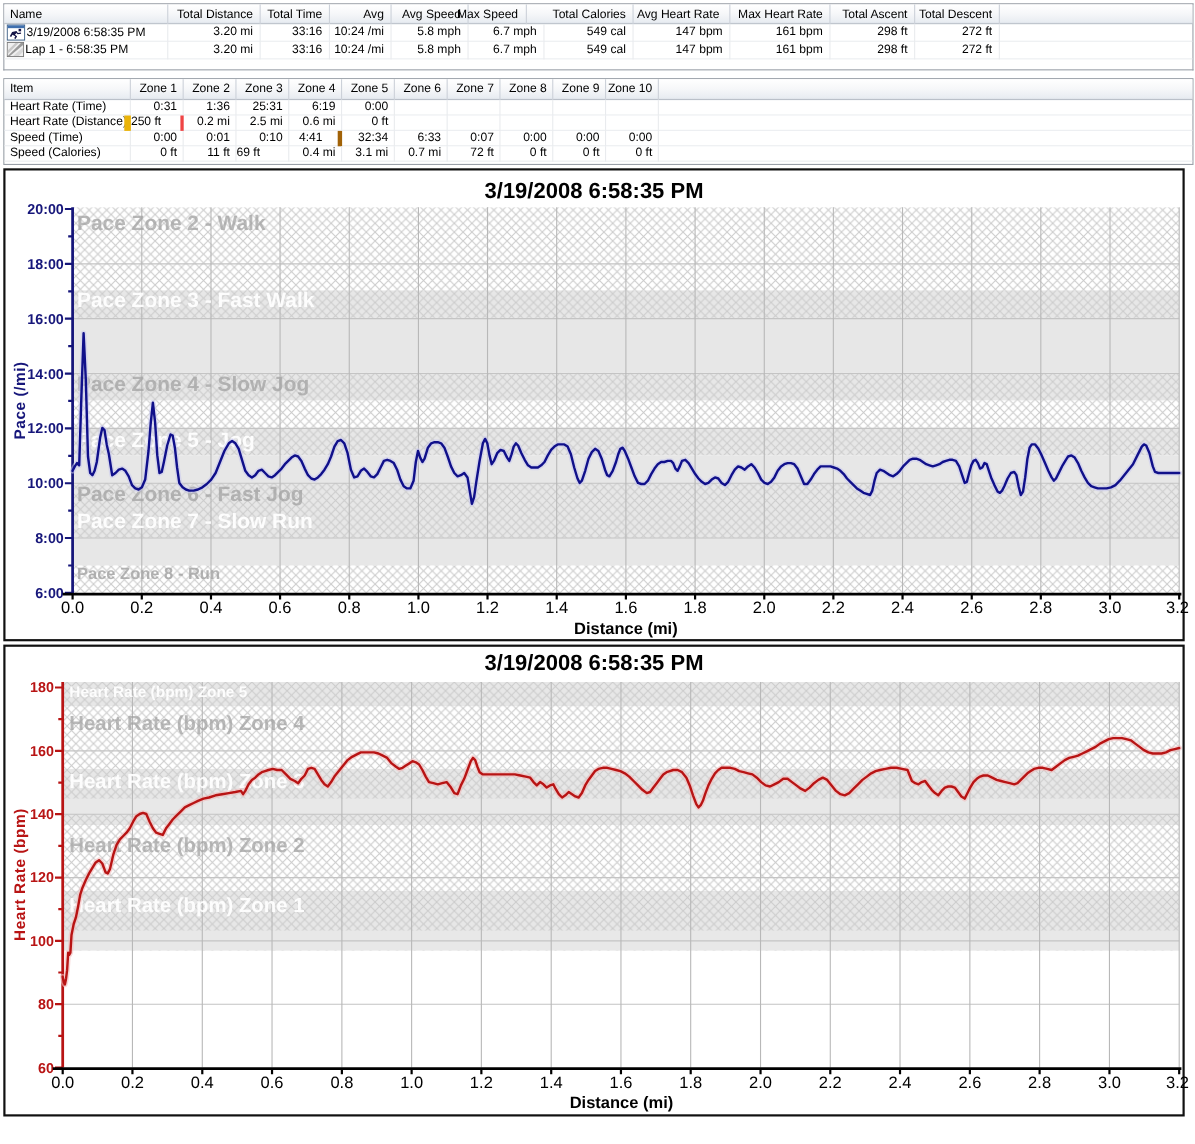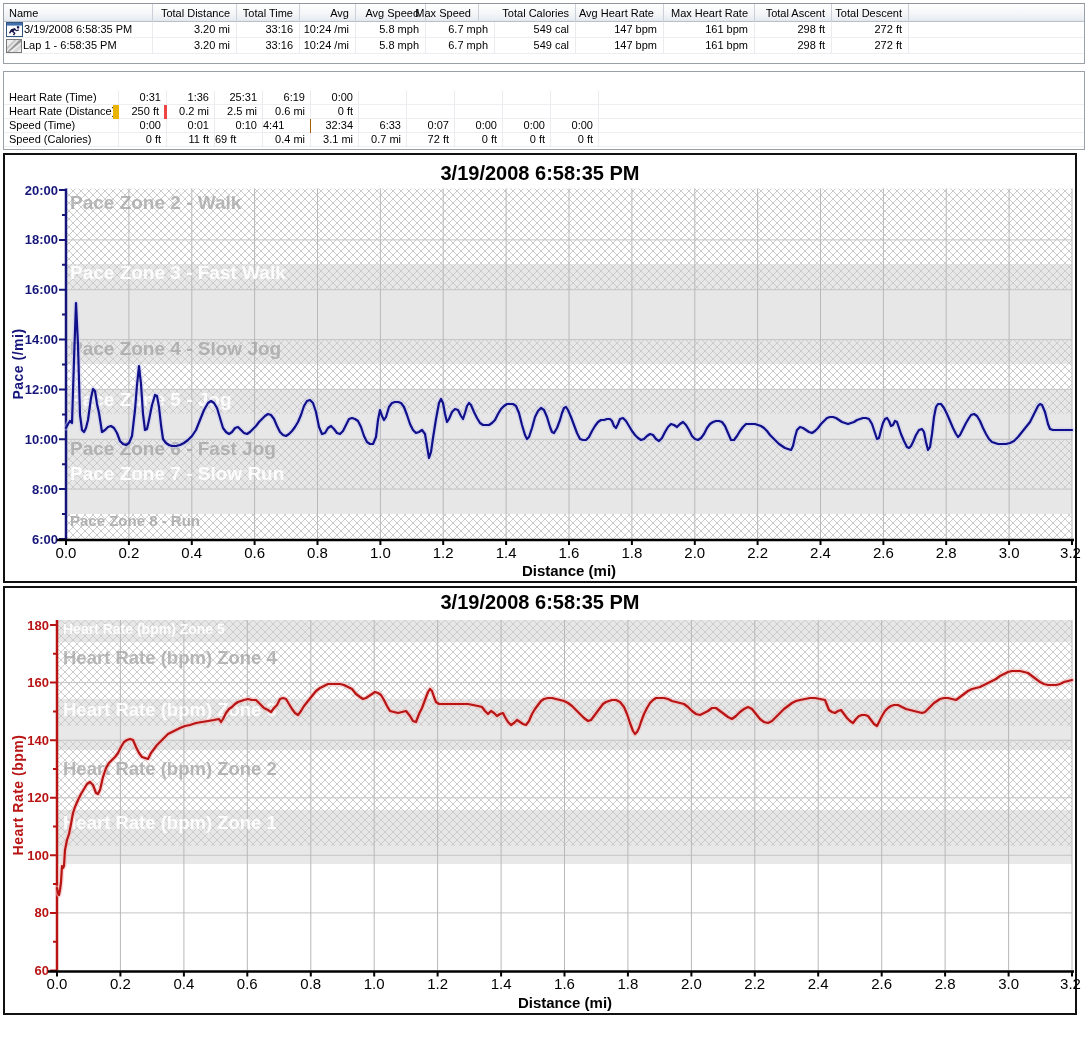--- a/index.html
+++ b/index.html
@@ -54,54 +54,68 @@
       <div style="position:absolute;left:422px;top:0;width:69px;height:16px;box-sizing:border-box;border-right:1px solid #e9ebee;text-align:right;padding-right:6px;line-height:15px;overflow:hidden;white-space:nowrap">6.7 mph</div>
       <div style="position:absolute;left:491px;top:0;width:81px;height:16px;box-sizing:border-box;border-right:1px solid #e9ebee;text-align:right;padding-right:6px;line-height:15px;overflow:hidden;white-space:nowrap">549 cal</div>
       <div style="position:absolute;left:572px;top:0;width:88px;height:16px;box-sizing:border-box;border-right:1px solid #e9ebee;text-align:right;padding-right:6px;line-height:15px;overflow:hidden;white-space:nowrap">147 bpm</div>
       <div style="position:absolute;left:660px;top:0;width:91px;height:16px;box-sizing:border-box;border-right:1px solid #e9ebee;text-align:right;padding-right:6px;line-height:15px;overflow:hidden;white-space:nowrap">161 bpm</div>
       <div style="position:absolute;left:751px;top:0;width:77px;height:16px;box-sizing:border-box;border-right:1px solid #e9ebee;text-align:right;padding-right:6px;line-height:15px;overflow:hidden;white-space:nowrap">298 ft</div>
       <div style="position:absolute;left:828px;top:0;width:77px;height:16px;box-sizing:border-box;border-right:1px solid #e9ebee;text-align:right;padding-right:6px;line-height:15px;overflow:hidden;white-space:nowrap">272 ft</div>
       <div style="position:absolute;left:905px;top:0;width:175px;height:16px;box-sizing:border-box;text-align:right;padding-right:6px;line-height:15px;overflow:hidden;white-space:nowrap"></div>
     </div>
   </div>
 <div style="position:absolute;left:3px;top:71px;width:1080px;height:77px;background:#fff;border:1px solid #9aa0a8;font-size:11px;color:#000">
+    <div style="position:absolute;left:0;top:0;width:1080px;height:19px;background:linear-gradient(#ffffff,#f6f7f9 50%,#e9edf2 92%,#dfe4ea);border-bottom:1px solid #bac0c9;box-sizing:border-box">
+      <div style="position:absolute;left:0px;top:0;width:115px;height:19px;border-right:1px solid #ccd1d9;box-sizing:border-box;padding-left:5px;line-height:19px;text-align:left;overflow:hidden">Item</div>
+      <div style="position:absolute;left:115px;top:0;width:48px;height:19px;border-right:1px solid #ccd1d9;box-sizing:border-box;padding-right:5px;line-height:19px;text-align:right;overflow:hidden">Zone 1</div>
+      <div style="position:absolute;left:163px;top:0;width:48px;height:19px;border-right:1px solid #ccd1d9;box-sizing:border-box;padding-right:5px;line-height:19px;text-align:right;overflow:hidden">Zone 2</div>
+      <div style="position:absolute;left:211px;top:0;width:48px;height:19px;border-right:1px solid #ccd1d9;box-sizing:border-box;padding-right:5px;line-height:19px;text-align:right;overflow:hidden">Zone 3</div>
+      <div style="position:absolute;left:259px;top:0;width:48px;height:19px;border-right:1px solid #ccd1d9;box-sizing:border-box;padding-right:5px;line-height:19px;text-align:right;overflow:hidden">Zone 4</div>
+      <div style="position:absolute;left:307px;top:0;width:48px;height:19px;border-right:1px solid #ccd1d9;box-sizing:border-box;padding-right:5px;line-height:19px;text-align:right;overflow:hidden">Zone 5</div>
+      <div style="position:absolute;left:355px;top:0;width:48px;height:19px;border-right:1px solid #ccd1d9;box-sizing:border-box;padding-right:5px;line-height:19px;text-align:right;overflow:hidden">Zone 6</div>
+      <div style="position:absolute;left:403px;top:0;width:48px;height:19px;border-right:1px solid #ccd1d9;box-sizing:border-box;padding-right:5px;line-height:19px;text-align:right;overflow:hidden">Zone 7</div>
+      <div style="position:absolute;left:451px;top:0;width:48px;height:19px;border-right:1px solid #ccd1d9;box-sizing:border-box;padding-right:5px;line-height:19px;text-align:right;overflow:hidden">Zone 8</div>
+      <div style="position:absolute;left:499px;top:0;width:48px;height:19px;border-right:1px solid #ccd1d9;box-sizing:border-box;padding-right:5px;line-height:19px;text-align:right;overflow:hidden">Zone 9</div>
+      <div style="position:absolute;left:547px;top:0;width:48px;height:19px;border-right:1px solid #ccd1d9;box-sizing:border-box;padding-right:5px;line-height:19px;text-align:right;overflow:hidden">Zone 10</div>
+      <div style="position:absolute;left:595px;top:0;width:485px;height:19px;box-sizing:border-box;padding-left:5px;line-height:19px;text-align:left;overflow:hidden"></div>
+    </div>
     <div style="position:absolute;left:0;top:19px;width:1080px;height:14px;border-bottom:1px solid #eceef1;box-sizing:border-box">
       <div style="position:absolute;left:0px;top:0;width:115px;height:14px;box-sizing:border-box;border-right:1px solid #e9ebee;text-align:left;padding-left:5px;line-height:13px;overflow:hidden;white-space:nowrap">Heart Rate (Time)</div>
       <div style="position:absolute;left:115px;top:0;width:48px;height:14px;box-sizing:border-box;border-right:1px solid #e9ebee;text-align:right;padding-right:5px;line-height:13px;overflow:hidden;white-space:nowrap">0:31</div>
       <div style="position:absolute;left:163px;top:0;width:48px;height:14px;box-sizing:border-box;border-right:1px solid #e9ebee;text-align:right;padding-right:5px;line-height:13px;overflow:hidden;white-space:nowrap">1:36</div>
       <div style="position:absolute;left:211px;top:0;width:48px;height:14px;box-sizing:border-box;border-right:1px solid #e9ebee;text-align:right;padding-right:5px;line-height:13px;overflow:hidden;white-space:nowrap">25:31</div>
       <div style="position:absolute;left:259px;top:0;width:48px;height:28px;box-sizing:border-box;border-right:1px solid #e9ebee;text-align:right;padding-right:5px;line-height:13px;overflow:hidden;white-space:nowrap">6:19</div>
       <div style="position:absolute;left:307px;top:0;width:48px;height:14px;box-sizing:border-box;border-right:1px solid #e9ebee;text-align:right;padding-right:5px;line-height:13px;overflow:hidden;white-space:nowrap">0:00</div>
       <div style="position:absolute;left:355px;top:0;width:48px;height:14px;box-sizing:border-box;border-right:1px solid #e9ebee;text-align:right;padding-right:5px;line-height:13px;overflow:hidden;white-space:nowrap"></div>
       <div style="position:absolute;left:403px;top:0;width:48px;height:14px;box-sizing:border-box;border-right:1px solid #e9ebee;text-align:right;padding-right:5px;line-height:13px;overflow:hidden;white-space:nowrap"></div>
       <div style="position:absolute;left:451px;top:0;width:48px;height:14px;box-sizing:border-box;border-right:1px solid #e9ebee;text-align:right;padding-right:5px;line-height:13px;overflow:hidden;white-space:nowrap"></div>
       <div style="position:absolute;left:499px;top:0;width:48px;height:14px;box-sizing:border-box;border-right:1px solid #e9ebee;text-align:right;padding-right:5px;line-height:13px;overflow:hidden;white-space:nowrap"></div>
       <div style="position:absolute;left:547px;top:0;width:48px;height:14px;box-sizing:border-box;border-right:1px solid #e9ebee;text-align:right;padding-right:5px;line-height:13px;overflow:hidden;white-space:nowrap"></div>
       <div style="position:absolute;left:595px;top:0;width:485px;height:14px;box-sizing:border-box;text-align:right;padding-right:5px;line-height:13px;overflow:hidden;white-space:nowrap"></div>
     </div>
     <div style="position:absolute;left:0;top:33px;width:1080px;height:14px;border-bottom:1px solid #eceef1;box-sizing:border-box">
       <div style="position:absolute;left:0px;top:0;width:115px;height:14px;box-sizing:border-box;border-right:6px solid #eab308;text-align:center;padding-left:5px;line-height:13px;overflow:hidden;white-space:nowrap">Heart Rate (Distance)</div>
-      <div style="position:absolute;left:115px;top:0;width:48px;height:14px;box-sizing:border-box;border-right:3px solid #ef4444;text-align:right;padding-right:5px;line-height:13px;overflow:hidden;white-space:nowrap">250 ft</div>
+      <div style="position:absolute;left:115px;top:0;width:48px;height:14px;box-sizing:border-box;border-right:3px solid #ef4444;text-align:left;padding-right:5px;line-height:13px;overflow:hidden;white-space:nowrap">250 ft</div>
       <div style="position:absolute;left:163px;top:0;width:48px;height:14px;box-sizing:border-box;border-right:1px solid #e9ebee;text-align:right;padding-right:5px;line-height:13px;overflow:hidden;white-space:nowrap">0.2 mi</div>
       <div style="position:absolute;left:211px;top:0;width:48px;height:14px;box-sizing:border-box;border-right:1px solid #e9ebee;text-align:right;padding-right:5px;line-height:13px;overflow:hidden;white-space:nowrap">2.5 mi</div>
       <div style="position:absolute;left:259px;top:0;width:48px;height:14px;box-sizing:border-box;border-right:1px solid #e9ebee;text-align:right;padding-right:5px;line-height:13px;overflow:hidden;white-space:nowrap">0.6 mi</div>
       <div style="position:absolute;left:307px;top:0;width:48px;height:14px;box-sizing:border-box;border-right:1px solid #e9ebee;text-align:right;padding-right:5px;line-height:13px;overflow:hidden;white-space:nowrap">0 ft</div>
       <div style="position:absolute;left:355px;top:0;width:48px;height:14px;box-sizing:border-box;border-right:1px solid #e9ebee;text-align:right;padding-right:5px;line-height:13px;overflow:hidden;white-space:nowrap"></div>
       <div style="position:absolute;left:403px;top:0;width:48px;height:14px;box-sizing:border-box;border-right:1px solid #e9ebee;text-align:right;padding-right:5px;line-height:13px;overflow:hidden;white-space:nowrap"></div>
       <div style="position:absolute;left:451px;top:0;width:48px;height:14px;box-sizing:border-box;border-right:1px solid #e9ebee;text-align:right;padding-right:5px;line-height:13px;overflow:hidden;white-space:nowrap"></div>
       <div style="position:absolute;left:499px;top:0;width:48px;height:14px;box-sizing:border-box;border-right:1px solid #e9ebee;text-align:right;padding-right:5px;line-height:13px;overflow:hidden;white-space:nowrap"></div>
       <div style="position:absolute;left:547px;top:0;width:48px;height:14px;box-sizing:border-box;border-right:1px solid #e9ebee;text-align:right;padding-right:5px;line-height:13px;overflow:hidden;white-space:nowrap"></div>
       <div style="position:absolute;left:595px;top:0;width:485px;height:14px;box-sizing:border-box;text-align:right;padding-right:5px;line-height:13px;overflow:hidden;white-space:nowrap"></div>
     </div>
     <div style="position:absolute;left:0;top:47px;width:1080px;height:14px;border-bottom:1px solid #eceef1;box-sizing:border-box">
       <div style="position:absolute;left:0px;top:0;width:115px;height:14px;box-sizing:border-box;border-right:1px solid #e9ebee;text-align:left;padding-left:5px;line-height:13px;overflow:hidden;white-space:nowrap">Speed (Time)</div>
       <div style="position:absolute;left:115px;top:0;width:48px;height:14px;box-sizing:border-box;border-right:1px solid #e9ebee;text-align:right;padding-right:5px;line-height:13px;overflow:hidden;white-space:nowrap">0:00</div>
       <div style="position:absolute;left:163px;top:0;width:48px;height:14px;box-sizing:border-box;border-right:1px solid #e9ebee;text-align:right;padding-right:5px;line-height:13px;overflow:hidden;white-space:nowrap">0:01</div>
       <div style="position:absolute;left:211px;top:0;width:48px;height:14px;box-sizing:border-box;border-right:1px solid #e9ebee;text-align:right;padding-right:5px;line-height:13px;overflow:hidden;white-space:nowrap">0:10</div>
-      <div style="position:absolute;left:259px;top:0;width:48px;height:14px;box-sizing:border-box;border-right:1px solid #a16207;text-align:left;padding-right:5px;line-height:13px;overflow:hidden;white-space:nowrap">4:41</div>
+      <div style="position:absolute;left:259px;top:0;width:48px;height:14px;box-sizing:border-box;border-right:4px solid #a16207;text-align:center;padding-right:5px;line-height:13px;overflow:hidden;white-space:nowrap">4:41</div>
       <div style="position:absolute;left:307px;top:0;width:48px;height:14px;box-sizing:border-box;border-right:1px solid #e9ebee;text-align:right;padding-right:5px;line-height:13px;overflow:hidden;white-space:nowrap">32:34</div>
       <div style="position:absolute;left:355px;top:0;width:48px;height:14px;box-sizing:border-box;border-right:1px solid #e9ebee;text-align:right;padding-right:5px;line-height:13px;overflow:hidden;white-space:nowrap">6:33</div>
       <div style="position:absolute;left:403px;top:0;width:48px;height:14px;box-sizing:border-box;border-right:1px solid #e9ebee;text-align:right;padding-right:5px;line-height:13px;overflow:hidden;white-space:nowrap">0:07</div>
       <div style="position:absolute;left:451px;top:0;width:48px;height:14px;box-sizing:border-box;border-right:1px solid #e9ebee;text-align:right;padding-right:5px;line-height:13px;overflow:hidden;white-space:nowrap">0:00</div>
       <div style="position:absolute;left:499px;top:0;width:48px;height:14px;box-sizing:border-box;border-right:1px solid #e9ebee;text-align:right;padding-right:5px;line-height:13px;overflow:hidden;white-space:nowrap">0:00</div>
       <div style="position:absolute;left:547px;top:0;width:48px;height:14px;box-sizing:border-box;border-right:1px solid #e9ebee;text-align:right;padding-right:5px;line-height:13px;overflow:hidden;white-space:nowrap">0:00</div>
       <div style="position:absolute;left:595px;top:0;width:485px;height:14px;box-sizing:border-box;text-align:right;padding-right:5px;line-height:13px;overflow:hidden;white-space:nowrap"></div>
     </div>
     <div style="position:absolute;left:0;top:61px;width:1080px;height:14px;border-bottom:1px solid #eceef1;box-sizing:border-box">
       <div style="position:absolute;left:0px;top:0;width:115px;height:14px;box-sizing:border-box;border-right:1px solid #e9ebee;text-align:left;padding-left:5px;line-height:13px;overflow:hidden;white-space:nowrap">Speed (Calories)</div>

